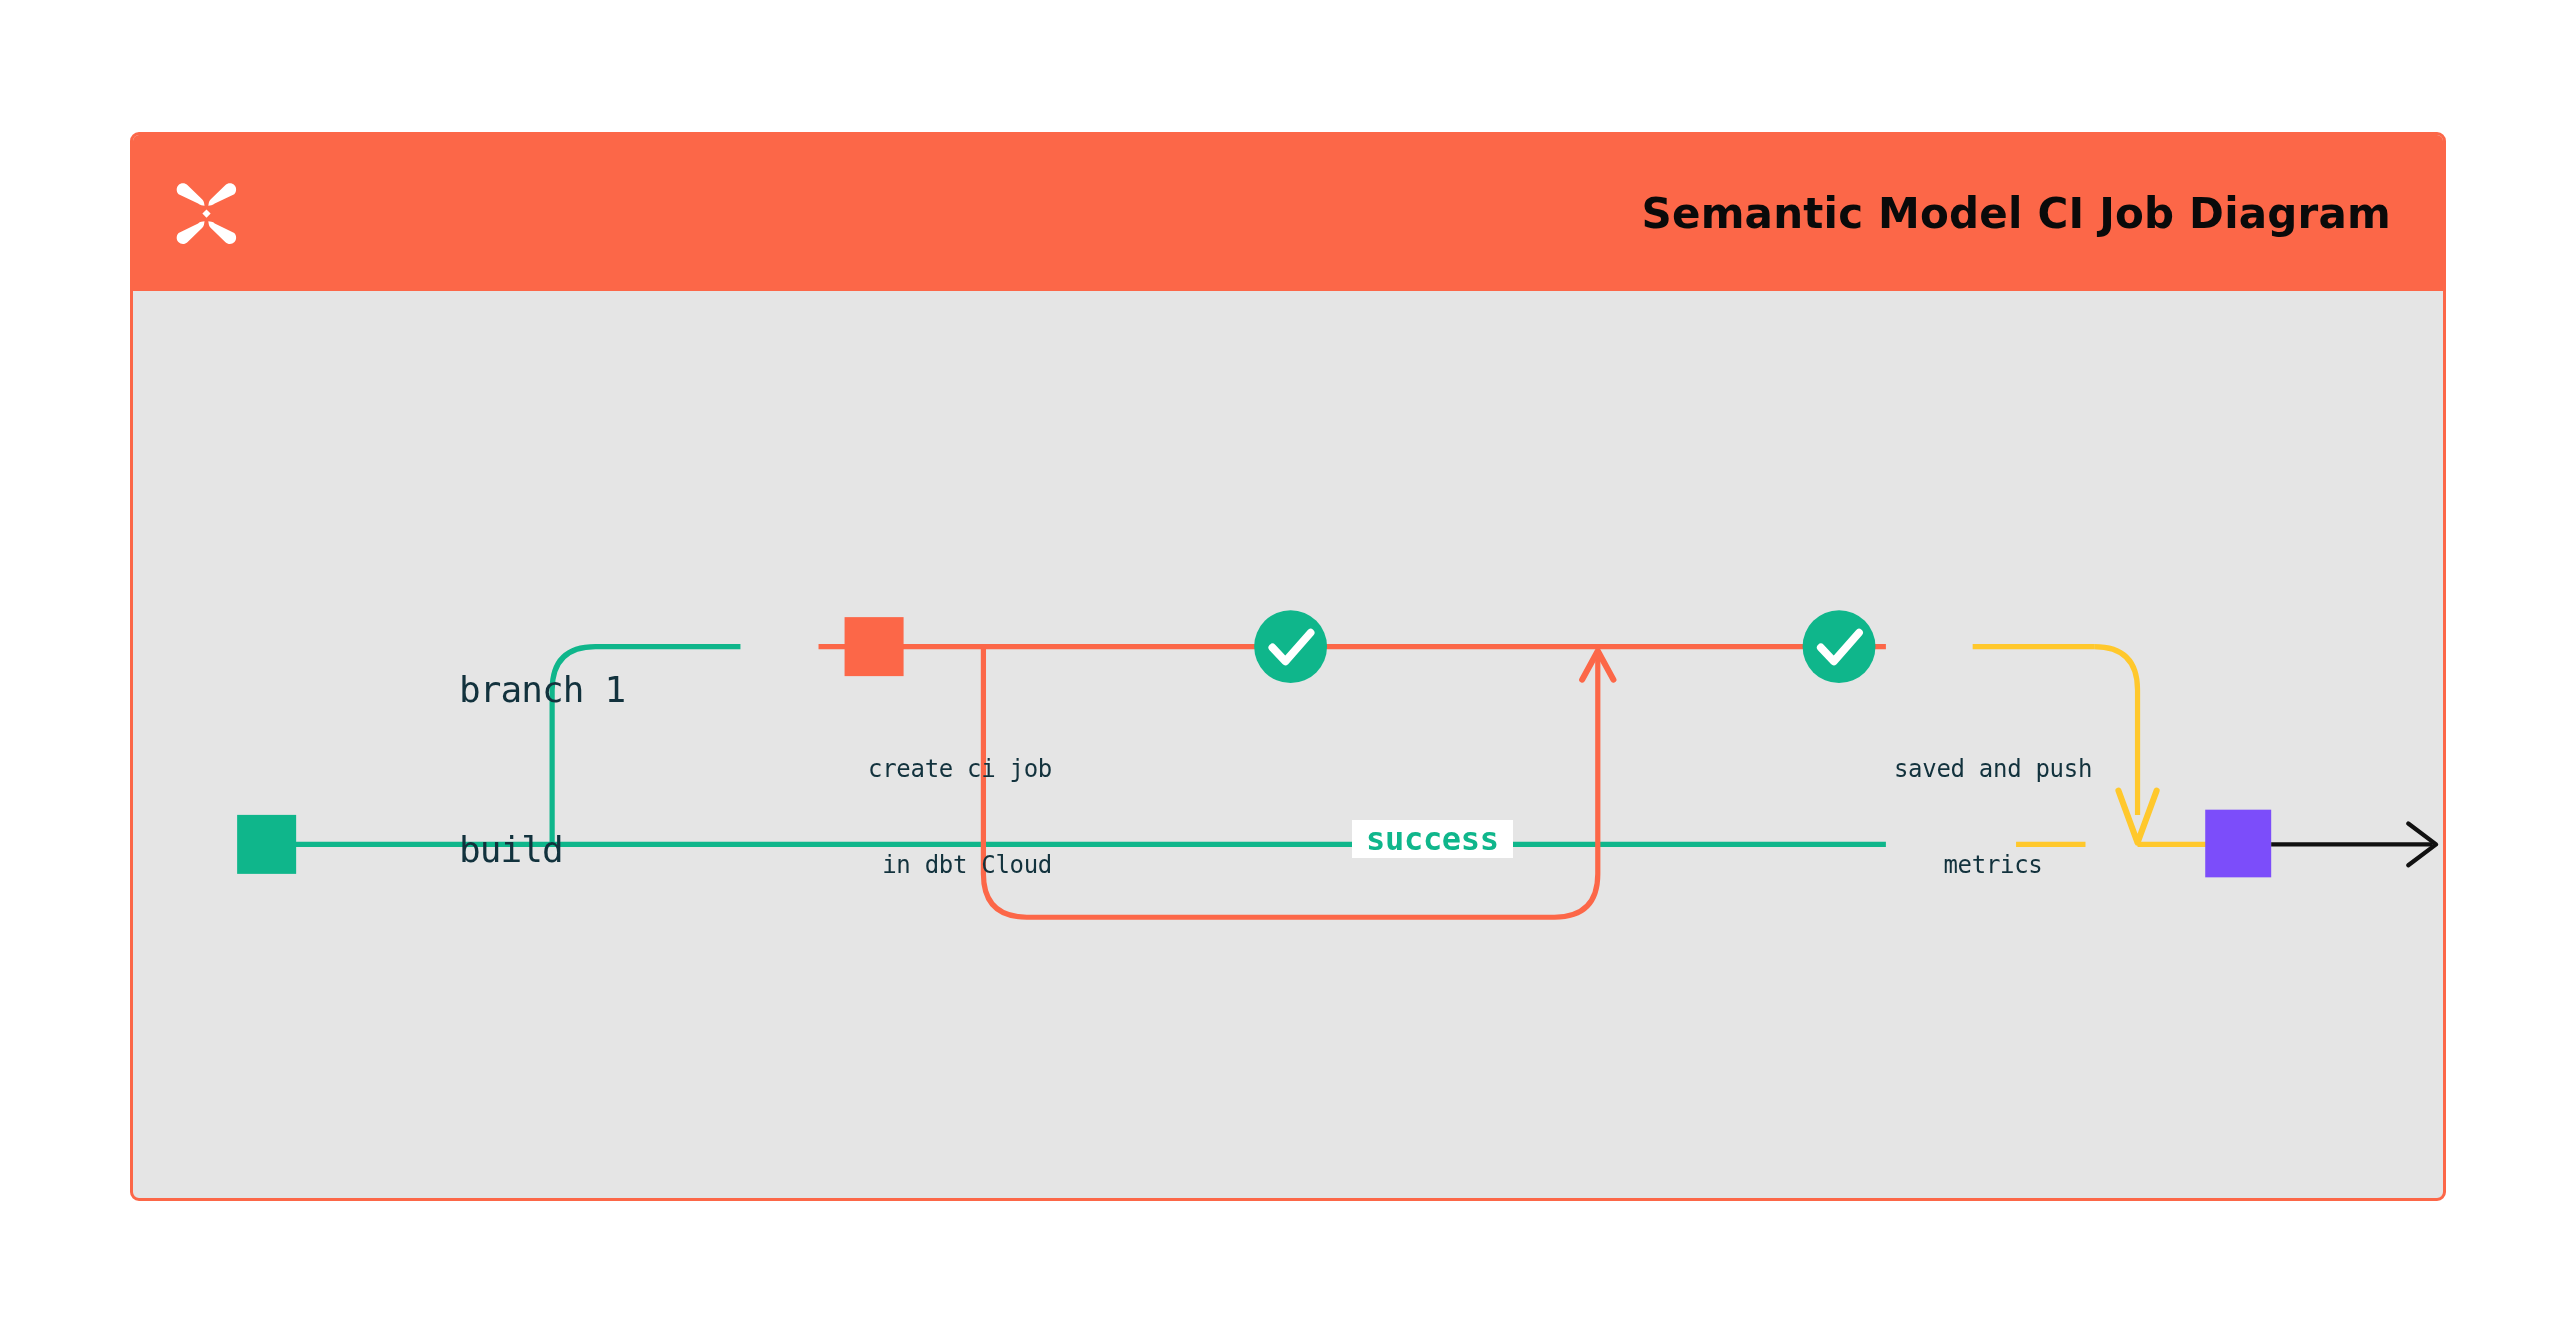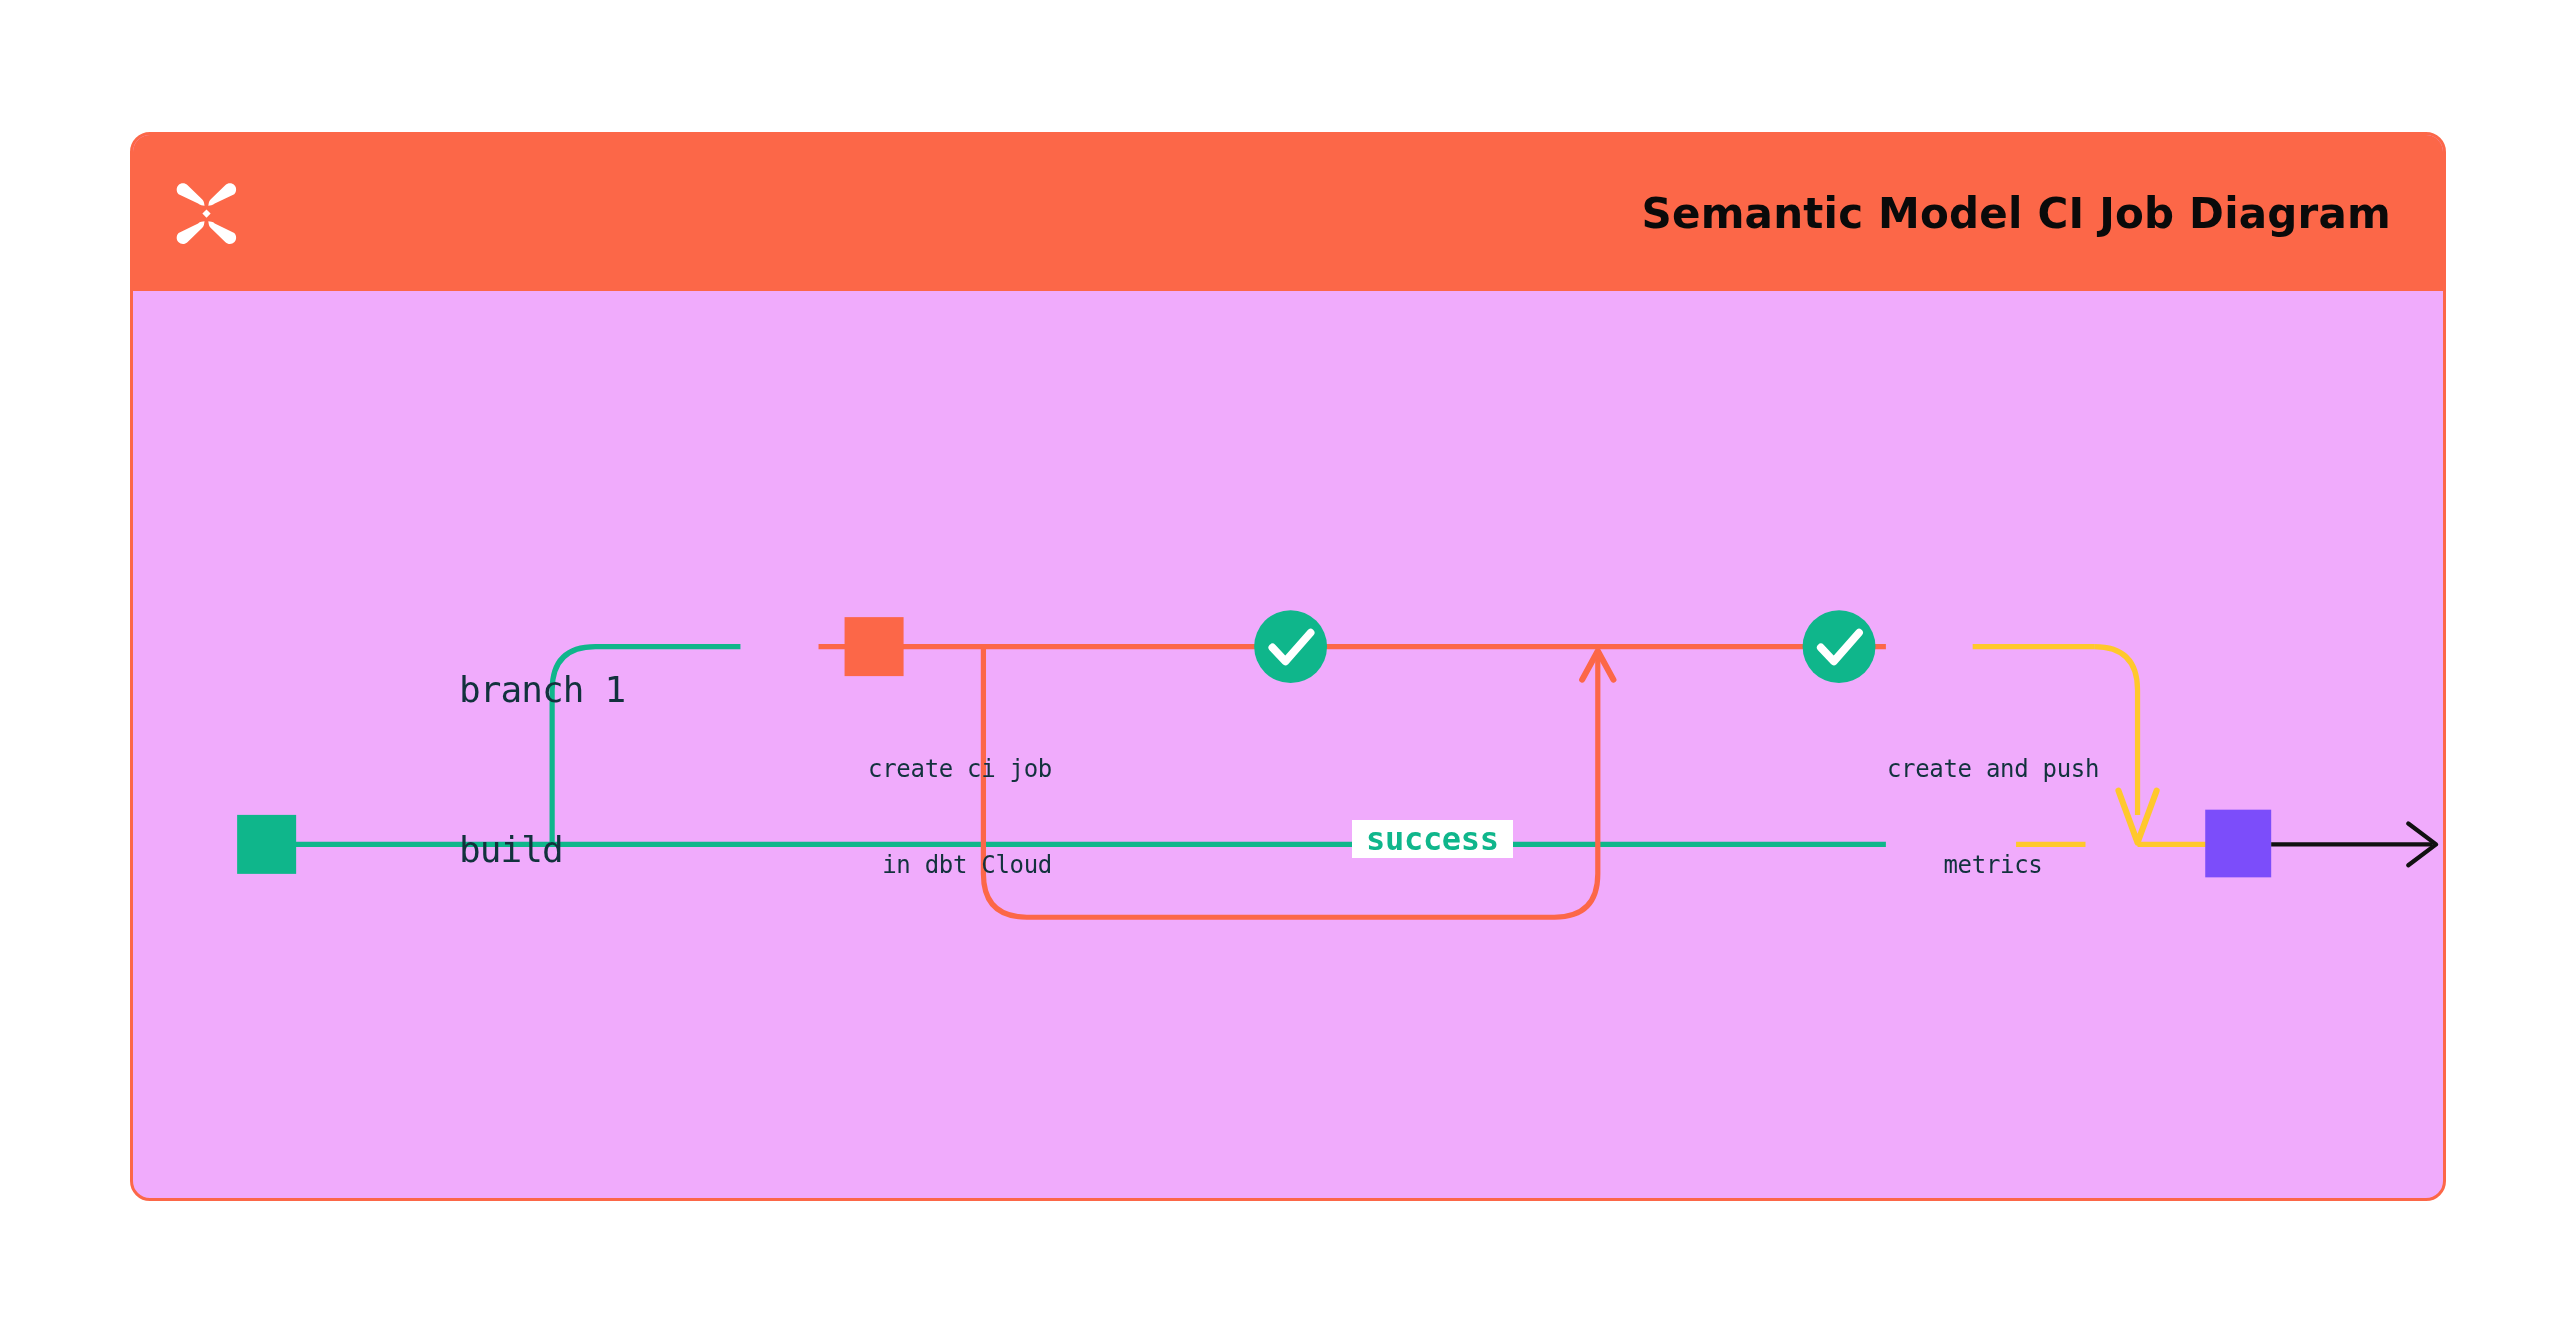--- a/index.html
+++ b/index.html
@@ -16,23 +16,23 @@
   }
 
   
   #card {
     position: absolute;
     left: 130px;
     top: 132px;
     width: 2316px;
     height: 1069px;
     border: 3.5px solid #FC6748;
-    border-radius: 20px;
+    border-radius: 9px;
     box-sizing: border-box;
-    background: #f0abfc;
+    background: #e5e5e5;
     overflow: hidden;
   }
 
   
   #header {
     position: absolute;
     left: 0;
     top: 0;
     width: 100%;
     height: 156px;
@@ -181,21 +181,21 @@
 
   <div class="lbl branch-name" id="lbl-main">build</div>
 
   <div class="lbl node-cap" id="cap-create">
     <div>create ci job</div>
     <div>in dbt Cloud</div>
   </div>
 
 
   <div class="lbl node-cap" id="cap-commit">
-    <div>create and push</div>
+    <div>saved and push</div>
     <div>metrics</div>
   </div>
 
 
   <div class="success-lbl" id="lbl-success">success</div>
 
 </div>
 
 
 </body></html>

